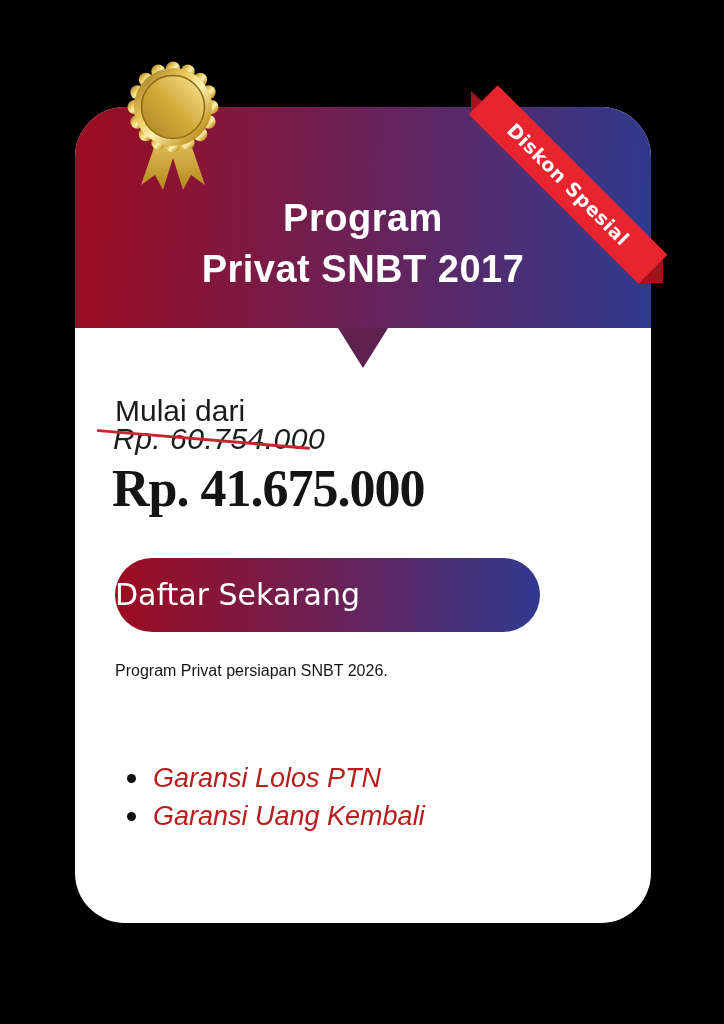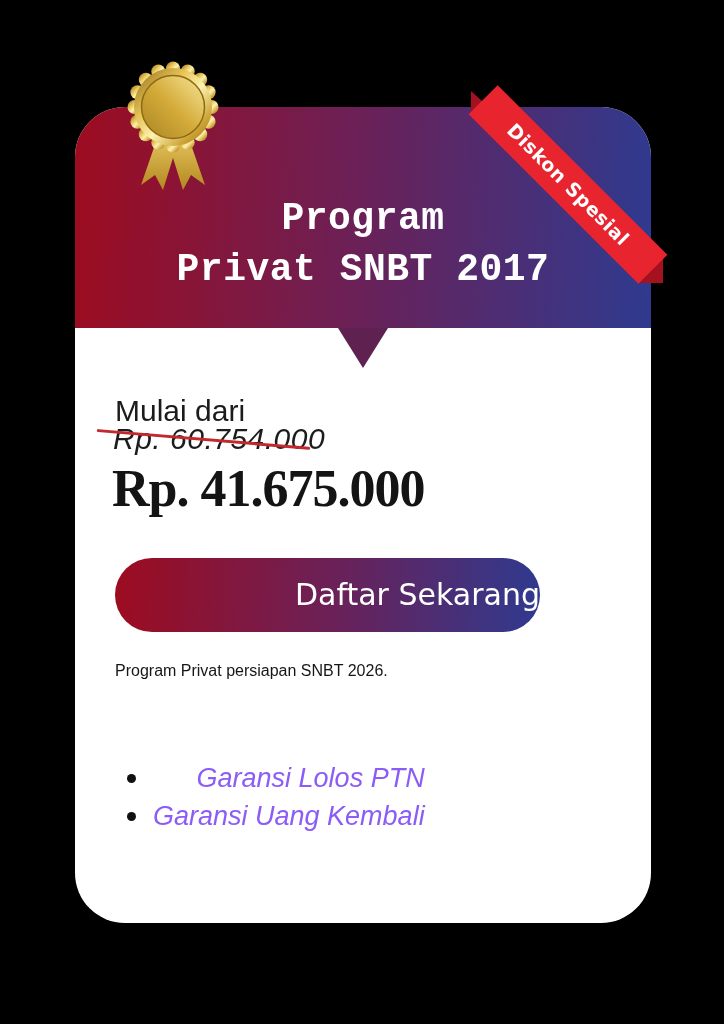--- a/index.html
+++ b/index.html
@@ -19,21 +19,21 @@
   }
   
   .card-header{
     position:absolute;top:0;left:0;right:0;height:221px;
     border-radius:50px 50px 0 0;
     background:linear-gradient(92deg,#9d0c20 0%,#6a2158 50%,#2f3a8f 100%);
   }
   .card-title{
     position:absolute;top:86px;left:0;width:100%;
     text-align:center;color:#fff;
-    font-family:Liberation Mono, monospace;
+    font-family:Liberation Sans, sans-serif;
     font-weight:bold;font-size:38px;line-height:51px;
     letter-spacing:.5px;
   }
   .header-pointer{
     position:absolute;top:221px;left:263px;
     width:0;height:0;
     border-left:25px solid transparent;
     border-right:25px solid transparent;
     border-top:40px solid #5e2150;
   }
@@ -84,34 +84,34 @@
     letter-spacing:-1px;
   }
   
   .cta-button{
     position:absolute;left:40px;top:451px;
     width:425px;height:74px;
     border:none;border-radius:37px;
     background:linear-gradient(92deg,#9d0c20 0%,#6a2158 52%,#2f3a8f 100%);
     color:#fff;
     font-family:"DejaVu Sans", sans-serif;
-    font-size:30px;line-height:74px;text-align:right;
+    font-size:30px;line-height:74px;text-align:left;
     padding:0;cursor:pointer;
   }
   
   .description{
     position:absolute;left:40px;top:546px;
     font-size:16px;line-height:36px;color:#161616;
   }
   
   .benefits{
     position:absolute;left:46px;top:652px;
     margin:0;padding:0;list-style:none;
     font-size:27px;line-height:38px;
-    font-style:italic;color:#8b5cf6;text-align:right;
+    font-style:italic;color:#b91c1c;
   }
   .benefits li{position:relative;padding-left:32px;}
   .benefits li::before{
     content:"";position:absolute;left:6px;top:15px;
     width:9px;height:9px;border-radius:50%;background:#111;
   }
 </style>
 </head>
 <body>
 

